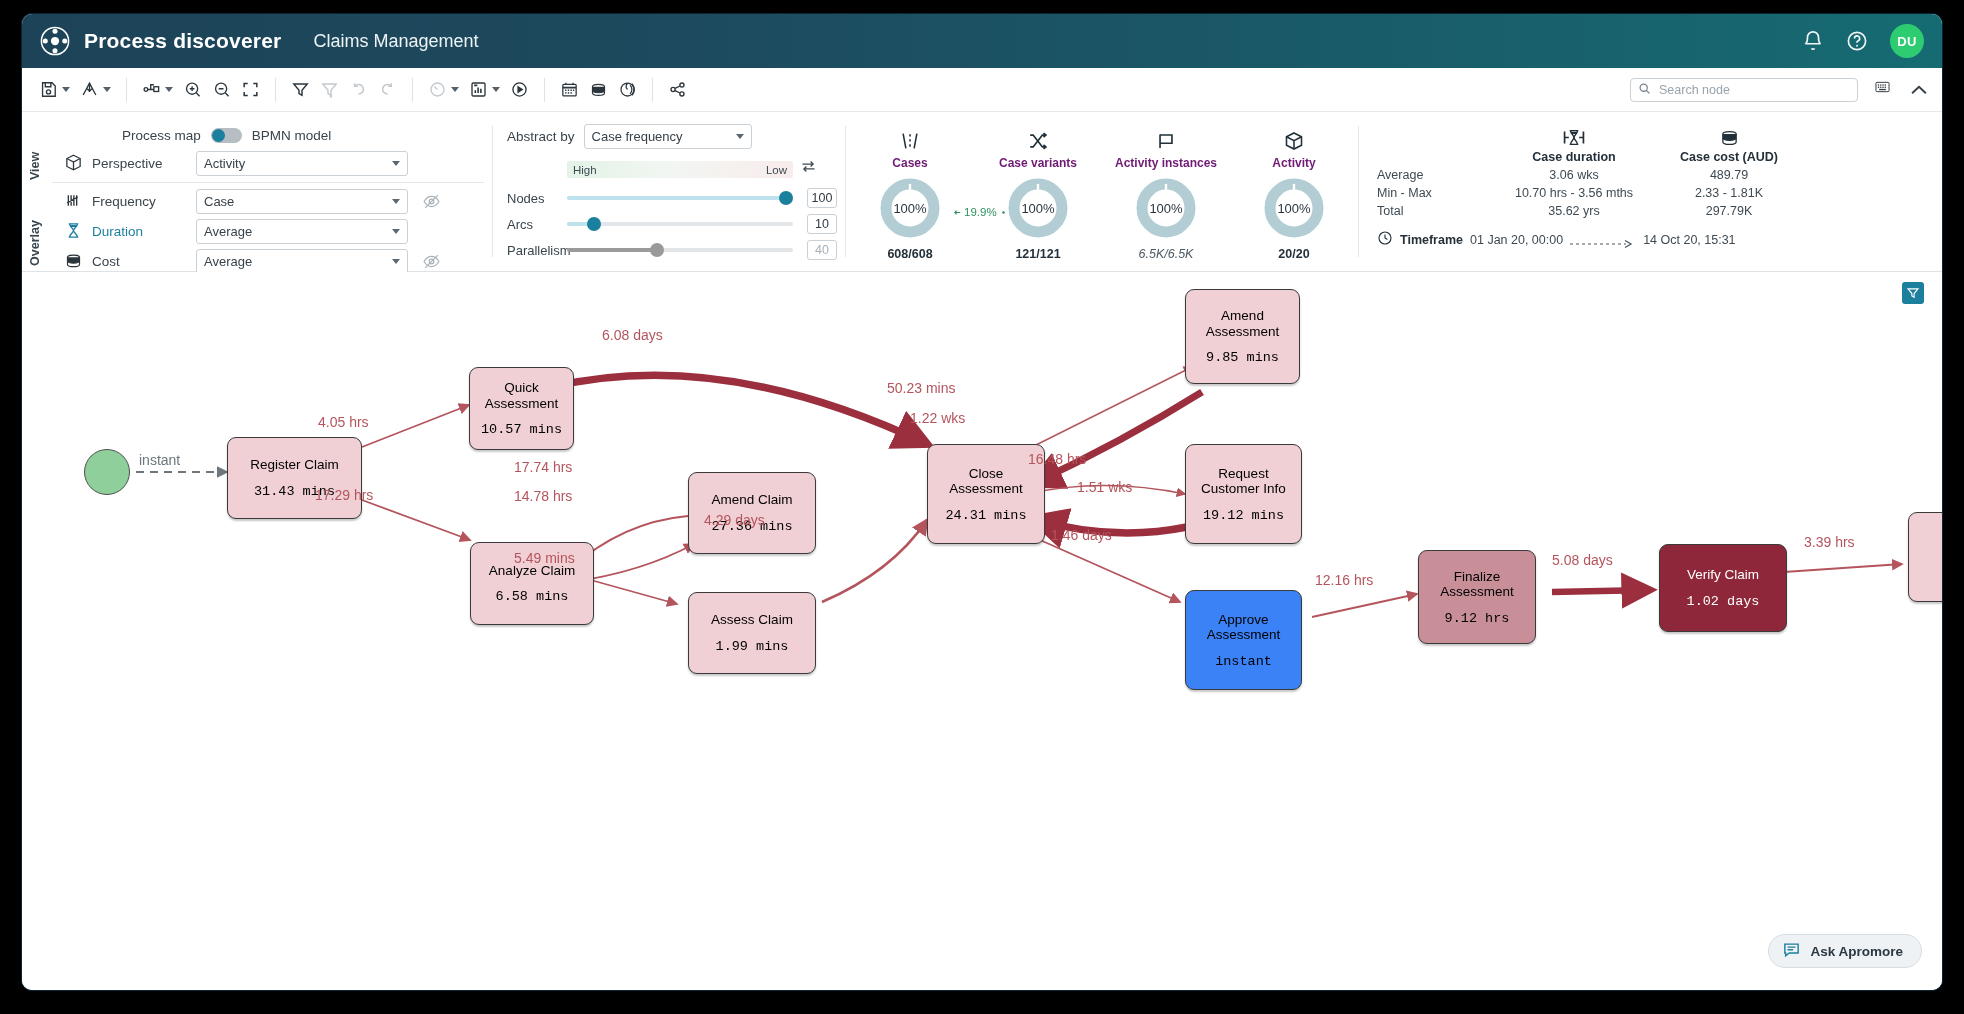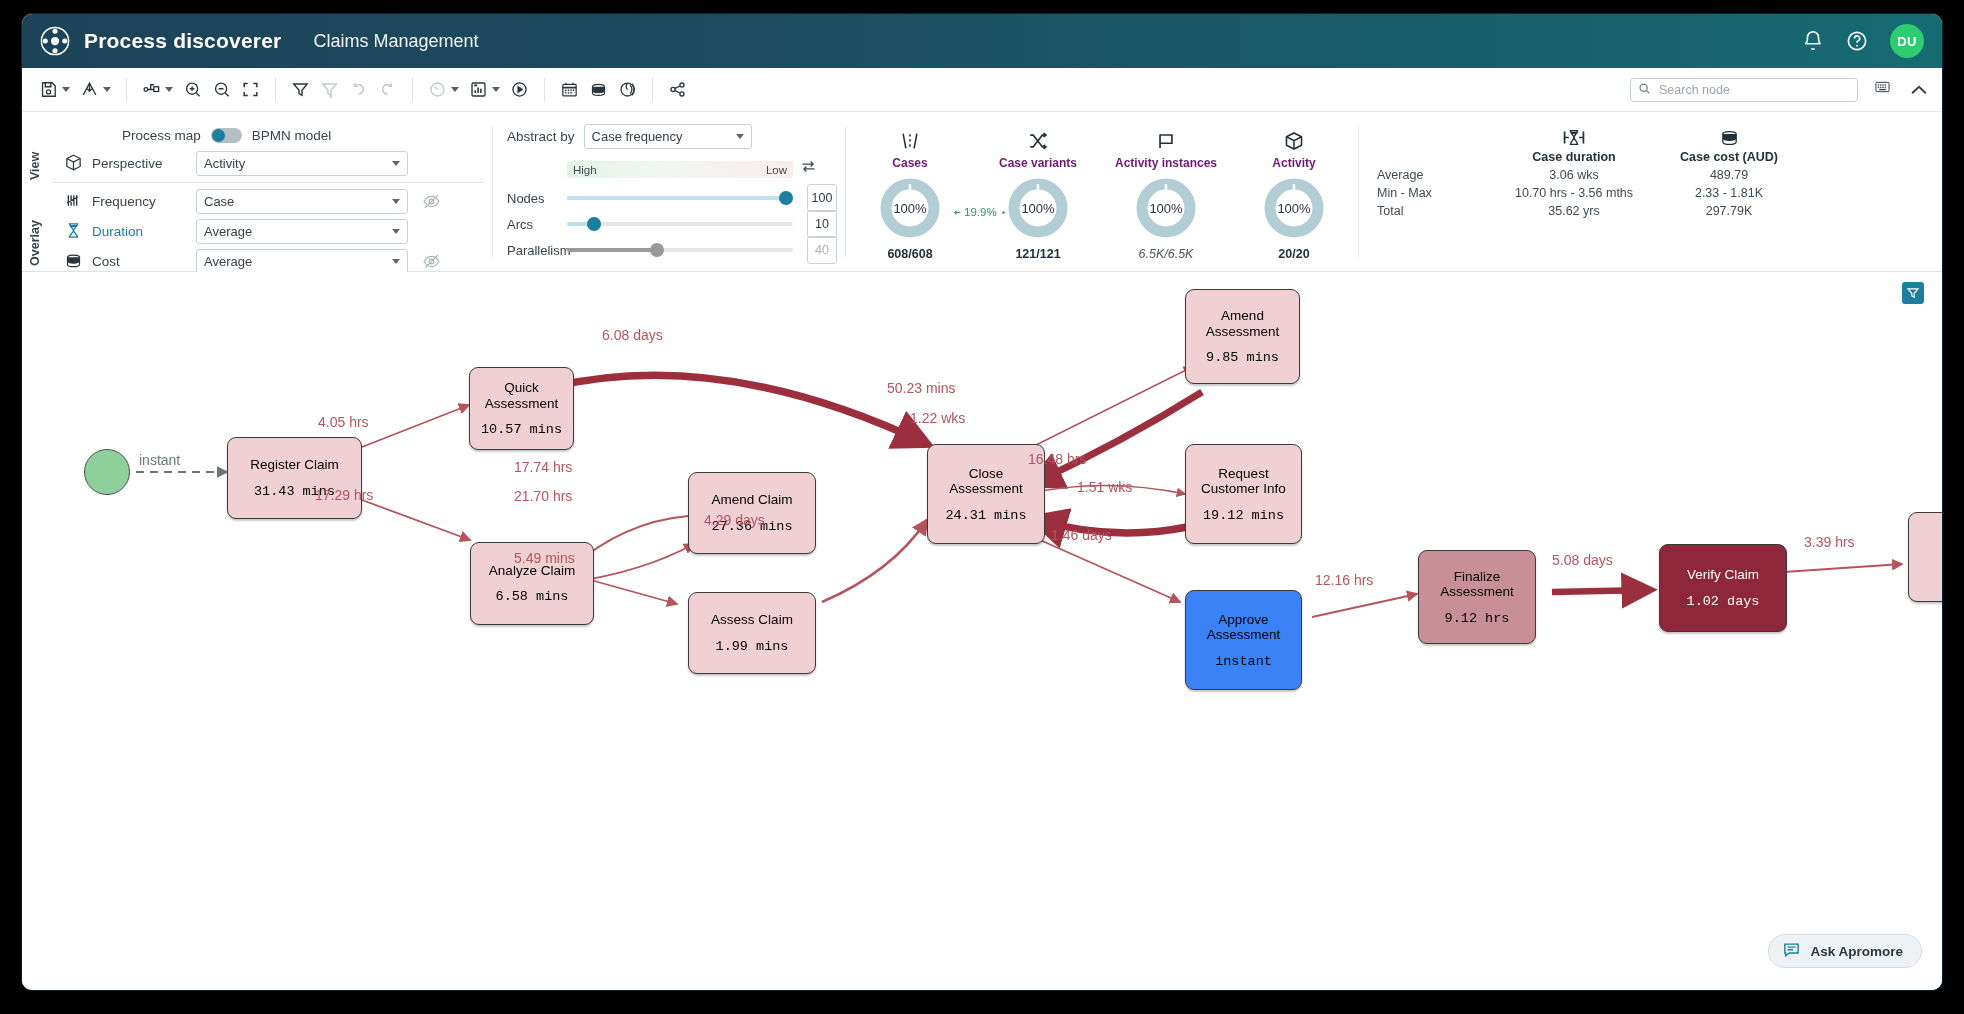--- a/index.html
+++ b/index.html
@@ -98,21 +98,21 @@
   }
   .swap { position:absolute; right:28px; top:46px; width:17px; height:17px; cursor:pointer; }
   .sl-row { display:flex; align-items:center; height:26px; }
   .sl-name { width:60px; font-size:13px; color:#39444c; }
   .track { width:226px; height:4px; border-radius:3px; background:#e3e6e8; position:relative; cursor:pointer; }
   .fill { position:absolute; left:0; top:0; height:4px; border-radius:3px; background:#bde2ee; }
   .fill.grey { background:#9a9a9a; }
   .knob { position:absolute; top:-5px; width:14px; height:14px; border-radius:50%; background:#1b7f9e; }
   .knob.grey { background:#9a9a9a; }
   .numbox {
-    width:30px; height:28px; border:1px solid #c9d0d6; border-radius:3px; margin-left:14px;
+    width:30px; height:20px; border:1px solid #c9d0d6; border-radius:3px; margin-left:14px;
     font-size:12.5px; color:#2f3a42; display:flex; align-items:center; justify-content:center;
   }
   .numbox.dim { color:#a9b1b7; }
 
   
   .panelC { width:512px; display:flex; padding-top:14px; }
   .kpi { width:128px; display:flex; flex-direction:column; align-items:center; position:relative; }
   .kpi-ico { height:26px; display:flex; align-items:flex-end; }
   .kpi-name { font-size:12px; font-weight:bold; color:#701a75; margin-top:4px; }
   .donut { margin-top:8px; position:relative; width:60px; height:60px; }
@@ -630,20 +630,37 @@
 
         <div class="sg-lbl">Min - Max</div>
         <div class="sg-val">10.70 hrs - 3.56 mths</div>
         <div class="sg-val">2.33 - 1.81K</div>
 
         <div class="sg-lbl">Total</div>
         <div class="sg-val">35.62 yrs</div>
         <div class="sg-val">297.79K</div>
       </div>
 
+      <div class="tf-row">
+        <span>
+          <svg viewBox="0 0 24 24" width="16" height="16" fill="none" stroke="#22303a" stroke-width="1.7">
+            <circle cx="12" cy="12" r="9"></circle>
+              <path d="M12 6.6V12l3.6 2.2"></path>
+          </svg>
+        </span>
+        <span class="tf-lbl">Timeframe</span>
+        <span class="tf-val">01 Jan 20, 00:00</span>
+        <span class="tf-arrow">
+          <svg viewBox="0 0 66 10" width="66" height="10">
+            <path d="M0 5h56" stroke="#4a565e" stroke-width="1.2" stroke-dasharray="3 3"></path>
+            <path d="M55 1.5 61 5l-6 3.5" fill="none" stroke="#4a565e" stroke-width="1.3"></path>
+          </svg>
+        </span>
+        <span class="tf-val">14 Oct 20, 15:31</span>
+      </div>
     </div>
   </div>
 
   <div class="canvas">
 
     <div class="filter-chip">
       <svg viewBox="0 0 24 24" width="14" height="14" fill="none" stroke="#fff" stroke-width="2">
         <path d="M3.5 5h17l-6.6 8v6.2l-3.8-2.1V13z"></path>
       </svg>
     </div>
@@ -757,21 +774,21 @@
       <span class="du">1.02 days</span>
     </div>
 
     <div class="node" style="left:1886px; top:240px; width:60px; height:90px; background:#f0d0d4;"></div>
 
     <div class="edge-lbl grey" style="left:117px; top:180px;">instant</div>
     <div class="edge-lbl" style="left:296px; top:142px;">4.05 hrs</div>
     <div class="edge-lbl" style="left:293px; top:215px;">17.29 hrs</div>
     <div class="edge-lbl" style="left:580px; top:55px;">6.08 days</div>
     <div class="edge-lbl" style="left:492px; top:187px;">17.74 hrs</div>
-    <div class="edge-lbl" style="left:492px; top:216px;">21.70 hrs</div>
+    <div class="edge-lbl" style="left:492px; top:216px;">14.78 hrs</div>
     <div class="edge-lbl" style="left:492px; top:278px;">5.49 mins</div>
     <div class="edge-lbl" style="left:682px; top:240px;">4.29 days</div>
     <div class="edge-lbl" style="left:865px; top:108px;">50.23 mins</div>
     <div class="edge-lbl" style="left:888px; top:138px;">1.22 wks</div>
     <div class="edge-lbl" style="left:1006px; top:179px;">16.48 hrs</div>
     <div class="edge-lbl" style="left:1055px; top:207px; font-weight:normal;">1.51 wks</div>
     <div class="edge-lbl" style="left:1029px; top:255px;">1.46 days</div>
     <div class="edge-lbl" style="left:1293px; top:300px;">12.16 hrs</div>
     <div class="edge-lbl" style="left:1530px; top:280px;">5.08 days</div>
     <div class="edge-lbl" style="left:1782px; top:262px;">3.39 hrs</div>

